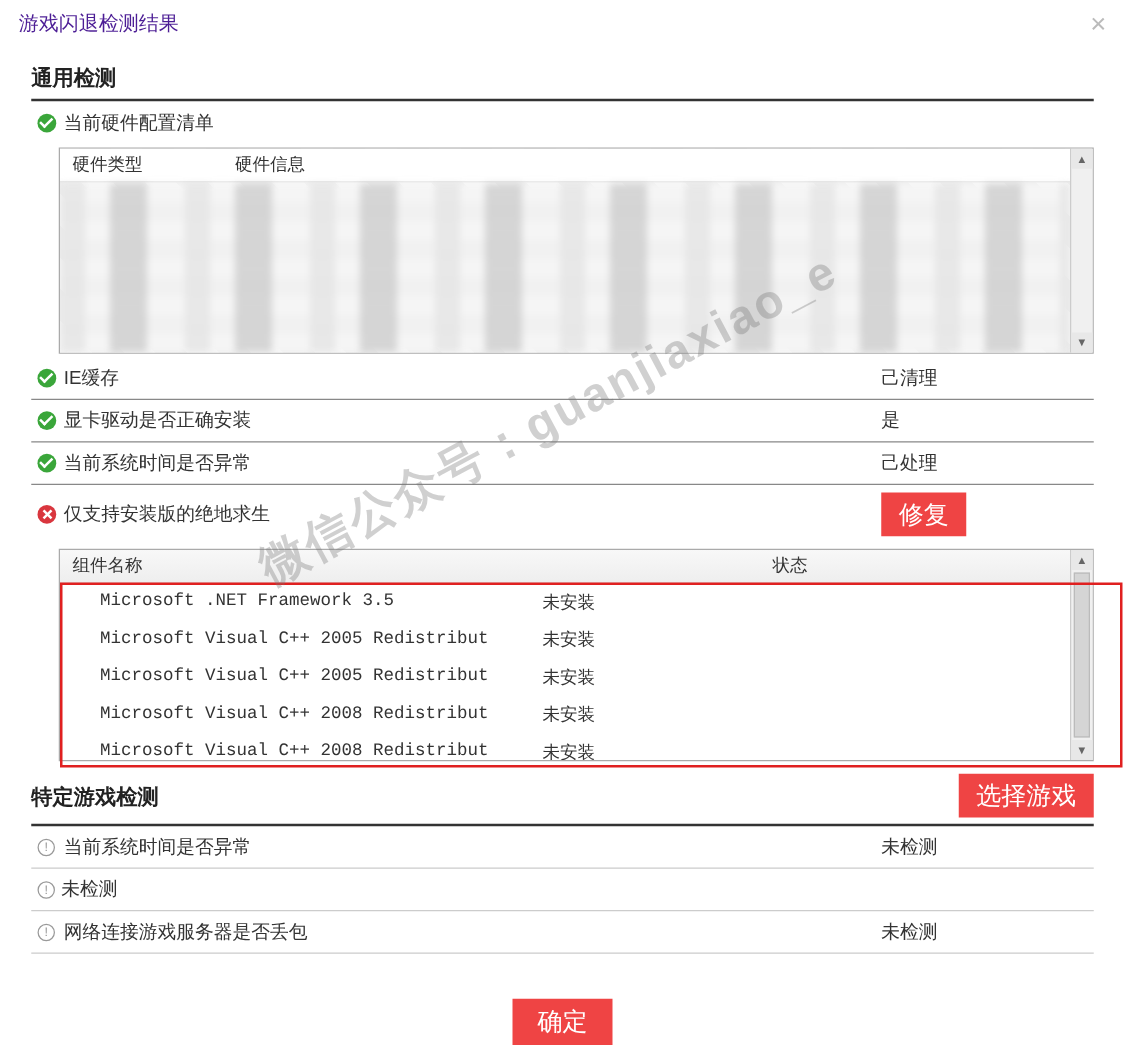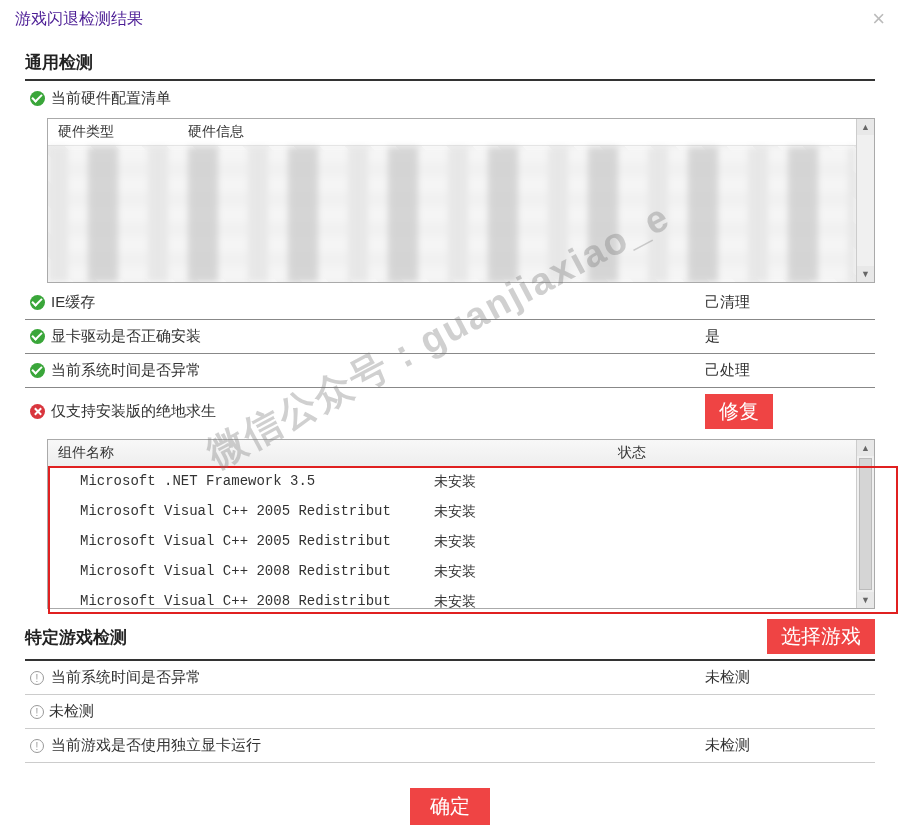--- a/index.html
+++ b/index.html
@@ -180,21 +180,21 @@
       color: rgba(120,120,120,0.35);
       font-weight: bold;
       transform: rotate(-28deg);
       pointer-events: none;
       font-family: "Microsoft YaHei", sans-serif;
       letter-spacing: 2px;
       white-space: nowrap;
     }
     .footer {
       position: absolute;
-      bottom: 15px; left: 0; right: 0;
+      bottom: 4px; left: 0; right: 0;
       text-align: center;
     }
   </style>
 </head>
 <body>
 
 <div class="titlebar">
   <span class="titlebar-title">游戏闪退检测结果</span>
   <span class="close-x">×</span>
 </div>
@@ -315,21 +315,21 @@
     <div class="icon-col">
         <div class="icon-info"></div>
       </div>
     <div class="status-col">未检测</div>
   </div>
 
   <div class="check-row plain">
     <div class="icon-col">
         <div class="icon-info"></div>
       </div>
-    <div class="label-col">当前游戏是否使用独立显卡运行</div>
+    <div class="label-col">网络连接游戏服务器是否丢包</div>
     <div class="status-col">未检测</div>
   </div>
 
 </div>
 
 <div class="watermark">微信公众号：guanjiaxiao_e</div>
 
 <div class="footer">
   <button class="btn" style="padding:5px 20px">确定</button>
 </div>

